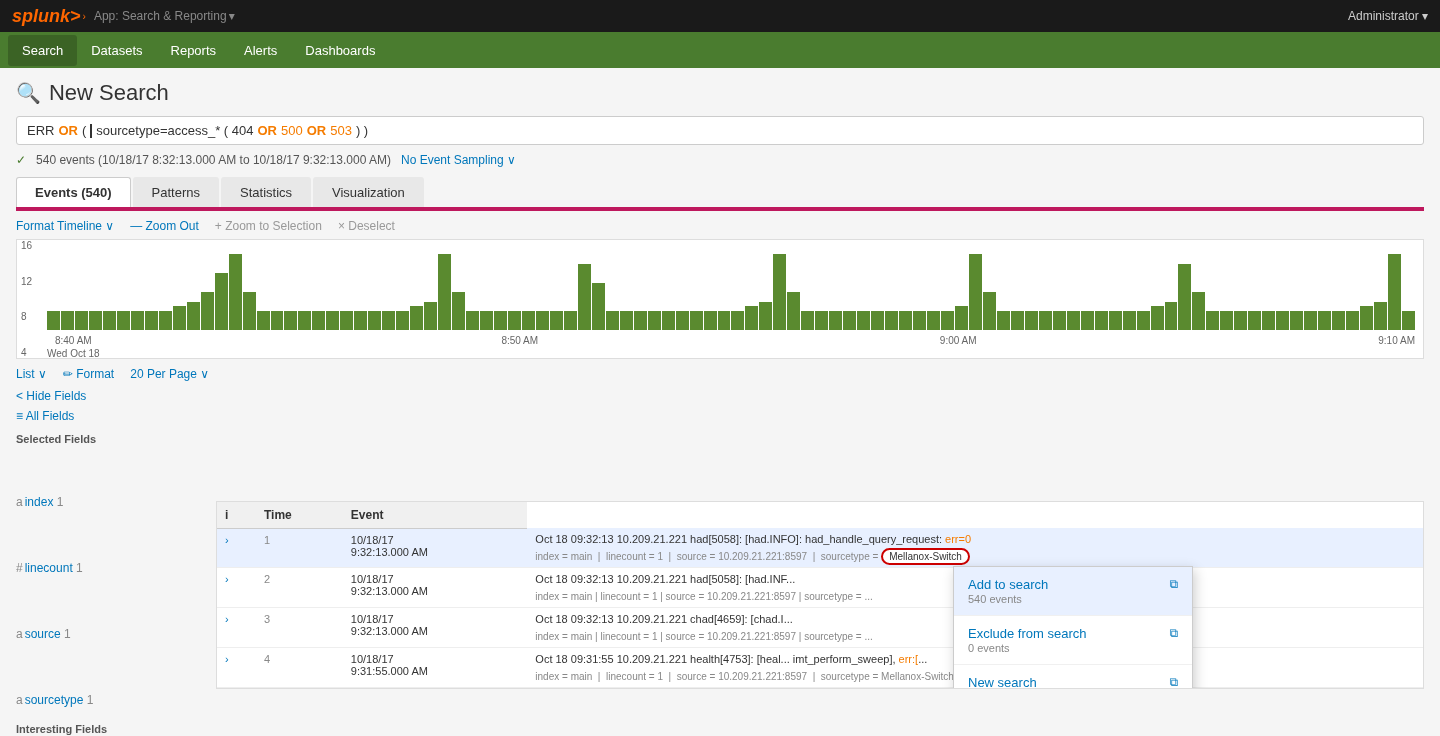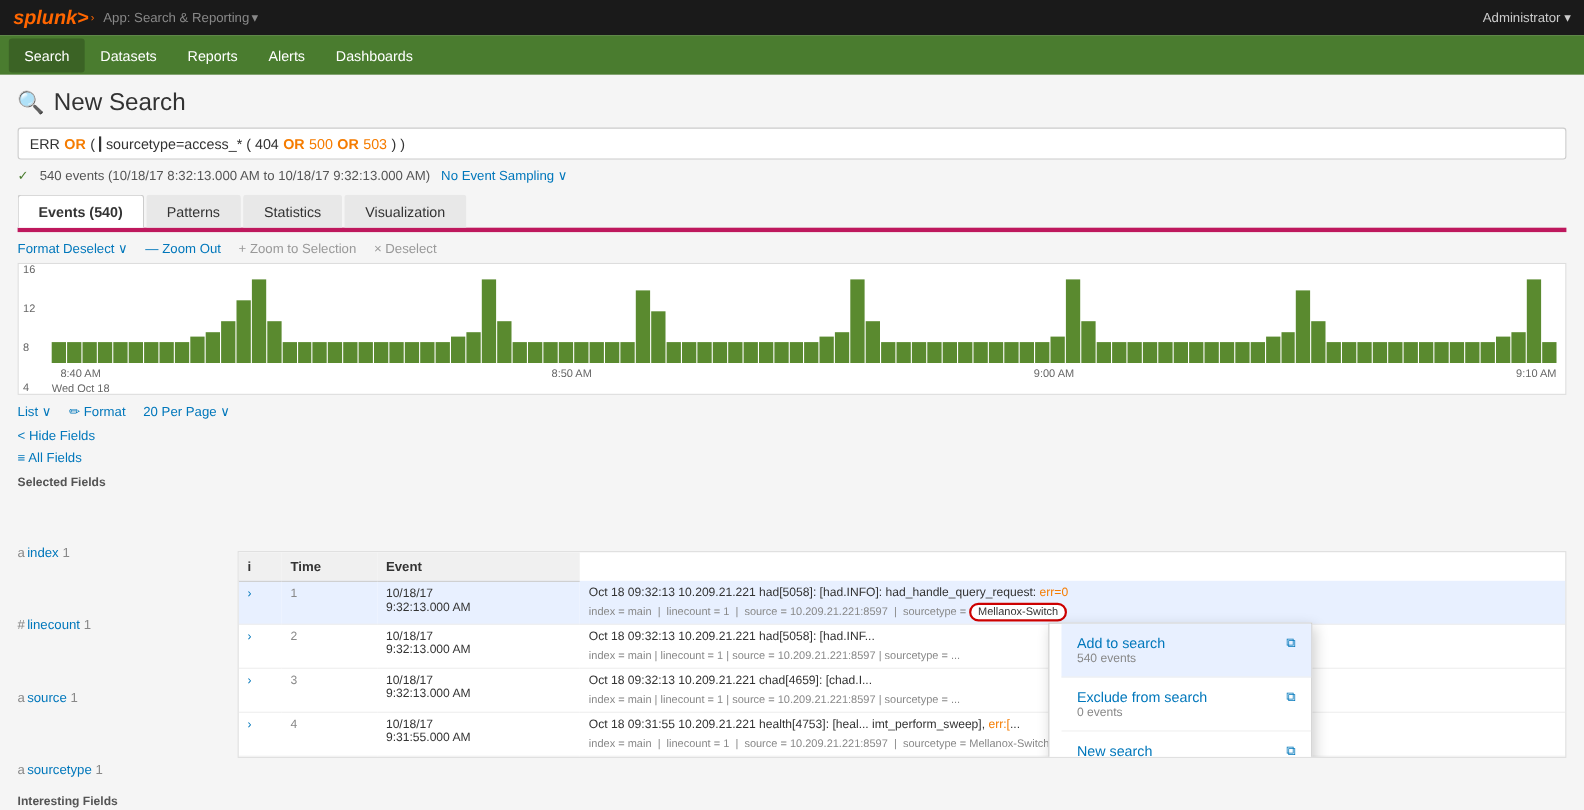--- a/index.html
+++ b/index.html
@@ -253,21 +253,20 @@
     .context-menu {
       position: absolute;
       right: 230px;
       top: 64px;
       background: #fff;
       border: 1px solid #ccc;
       box-shadow: 2px 4px 12px rgba(0,0,0,0.2);
       width: 240px;
       z-index: 100;
       font-size: 13px;
-      padding-left: 11px;
     }
     .context-menu-item {
       padding: 10px 14px;
       cursor: pointer;
       display: flex;
       justify-content: space-between;
       align-items: flex-start;
       border-bottom: 1px solid #f0f0f0;
     }
     .context-menu-item.highlighted { background: #e8f0ff; }
@@ -330,21 +329,21 @@
   </div>
 
   <div class="tabs">
       <div class="tab active">Events (540)</div>
       <div class="tab">Patterns</div>
       <div class="tab">Statistics</div>
       <div class="tab">Visualization</div>
     </div>
 
   <div class="timeline-controls">
-    <span class="btn-link">Format Deselect ∨</span>
+    <span class="btn-link">Format Timeline ∨</span>
     <span class="btn-link">— Zoom Out</span>
     <span class="btn-link disabled">+ Zoom to Selection</span>
     <span class="disabled">× Deselect</span>
   </div>
 
   <div class="chart-area">
     <div class="chart-yaxis">
       <span>16</span>
       <span>12</span>
       <span>8</span>

